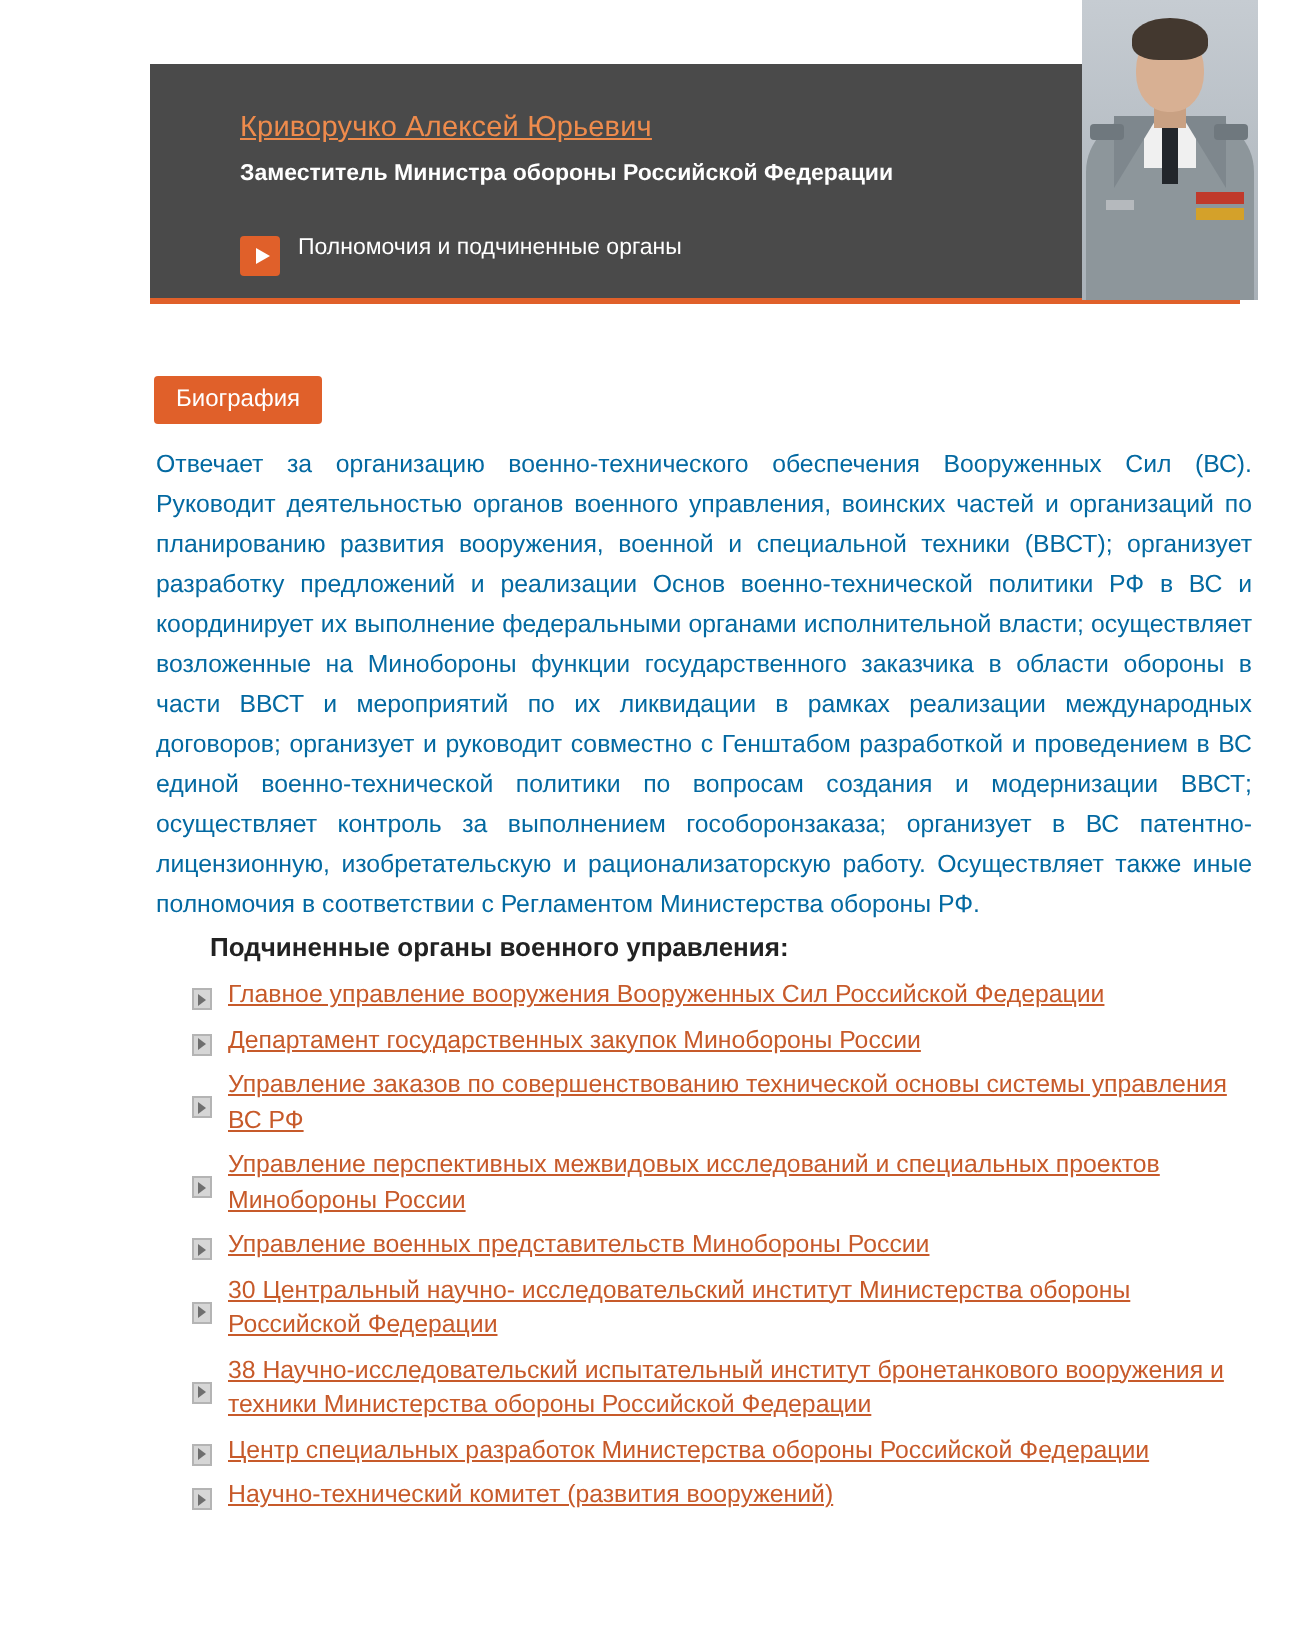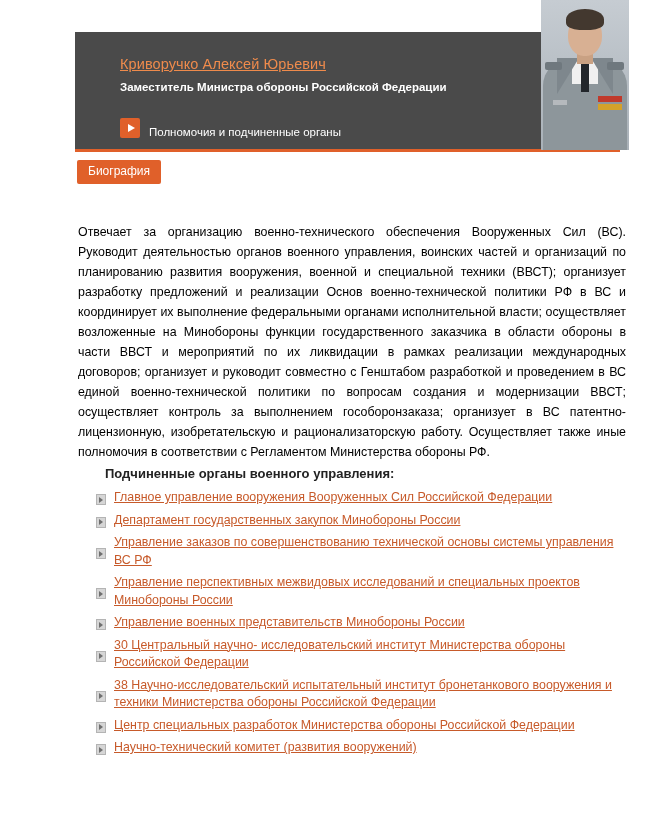--- a/index.html
+++ b/index.html
@@ -54,21 +54,21 @@
     font-size: 11.5px;
     font-weight: bold;
     color: #ffffff;
     text-align: right;
   }
   .powers-row {
     position: absolute;
     left: 45px;
     top: 86px;
     display: flex;
-    align-items: flex-end;
+    align-items: flex-start;
     gap: 9px;
   }
   .play-box {
     width: 20px;
     height: 20px;
     background: #e0602a;
     border-radius: 2px;
     display: flex;
     align-items: center;
     justify-content: center;
@@ -211,39 +211,39 @@
     top: 100px;
     width: 14px;
     height: 5px;
     background: #b5b9bd;
   }
 
   
   .bio-tab {
     position: absolute;
     left: 77px;
-    top: 160px;
+    top: 188px;
     background: #e0602a;
     color: #ffffff;
     font-size: 12px;
     padding: 5px 11px 6px 11px;
     border-radius: 2px;
     cursor: pointer;
     line-height: 1.1;
   }
 
   
   .body-text {
     position: absolute;
     left: 78px;
     top: 222px;
     width: 548px;
     font-size: 12.4px;
     line-height: 20px;
-    color: #000000;
+    color: #0369a1;
     text-align: justify;
   }
 
   
   .sub-heading {
     position: absolute;
     left: 105px;
     top: 466px;
     font-size: 13px;
     font-weight: bold;

